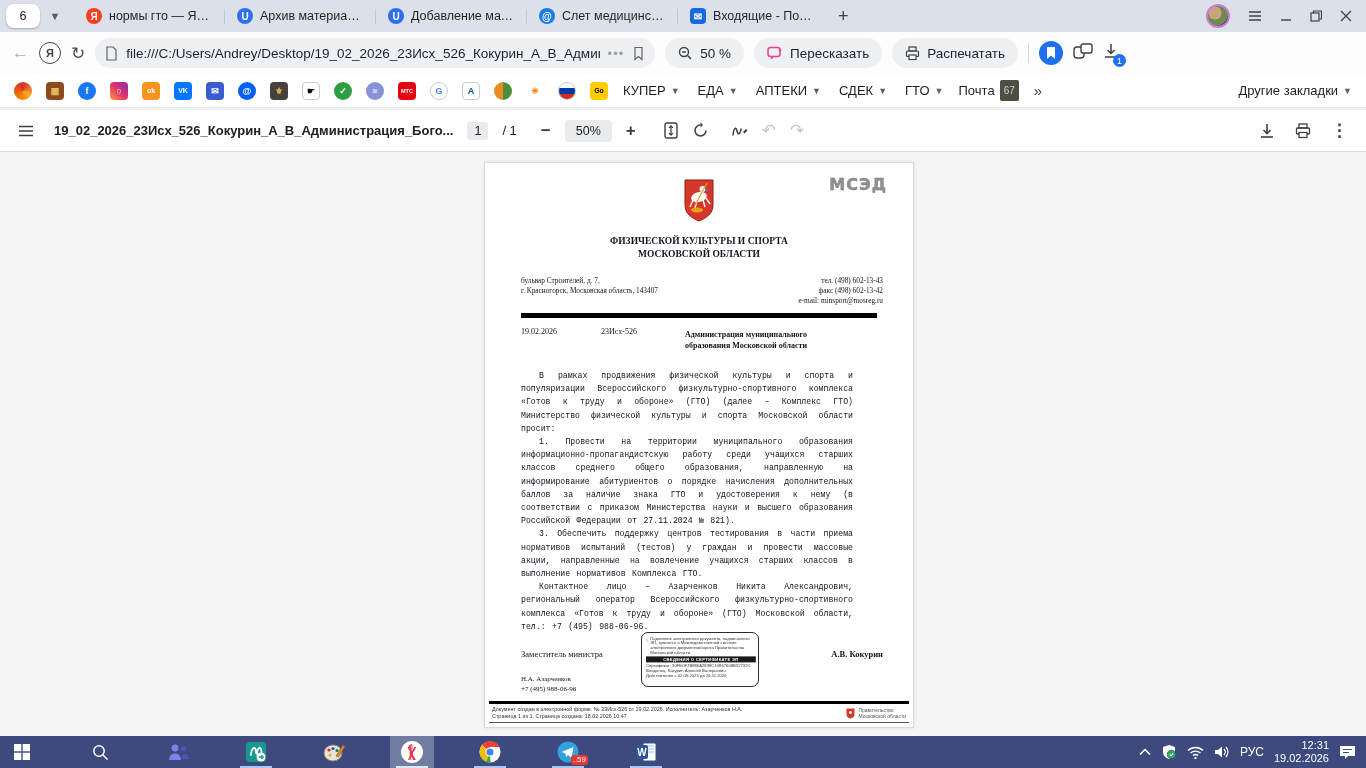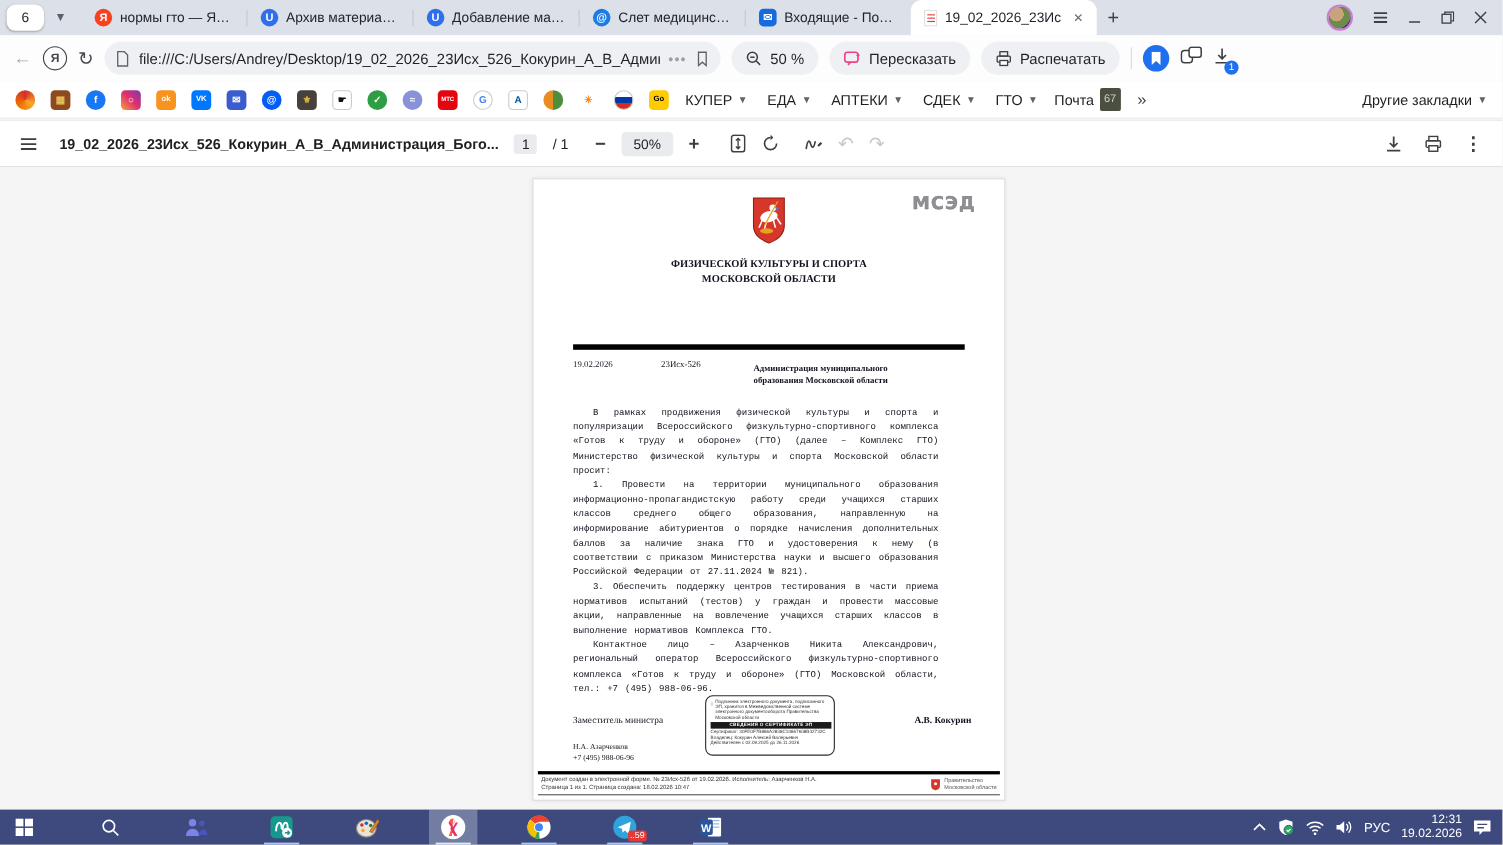--- a/index.html
+++ b/index.html
@@ -155,25 +155,20 @@
     <div class="tab-sep"></div>
     <div class="tab">
       <span class="fav16" style="background:#1b7ce8">@</span>
       <span class="t-title">Слет медицинских</span>
     </div>
     <div class="tab-sep"></div>
     <div class="tab">
       <span class="fav16" style="background:#1669de; border-radius:4px">✉</span>
       <span class="t-title">Входящие - Почта М</span>
     </div>
-    <div class="tab active">
-      <span class="pdf-file-ic"></span>
-      <span class="t-title">19_02_2026_23Ис</span>
-      <span class="close-x">✕</span>
-    </div>
     <div class="newtab-btn">+</div>
 
     <div id="tab-right">
       <div class="avatar"></div>
       <div class="win-ctl">
         <svg width="14" height="12" viewBox="0 0 14 12">
             <path d="M1 2h12M1 6h12M1 10h12" stroke="#3c4043" stroke-width="1.6"></path>
           </svg>
       </div>
       <div class="win-ctl">
@@ -379,20 +374,31 @@
           <ellipse cx="14" cy="31" rx="6" ry="2.4" fill="#e8a31e"></ellipse>
           <path d="M24 4L12 26" stroke="#e8a31e" stroke-width="1.2"></path>
         </svg>
       </div>
 
       <div class="min-title">
         <div>ФИЗИЧЕСКОЙ КУЛЬТУРЫ И СПОРТА</div>
         <div>МОСКОВСКОЙ ОБЛАСТИ</div>
       </div>
 
+      <div class="addr-row">
+        <div>
+          <div>бульвар Строителей, д. 7,</div>
+          <div>г. Красногорск, Московская область, 143407</div>
+        </div>
+        <div class="addr-right">
+          <div>тел. (498) 602-13-43</div>
+          <div>факс (498) 602-13-42</div>
+          <div>e-mail: minsport@mosreg.ru</div>
+        </div>
+      </div>
 
       <div class="black-bar"></div>
 
       <div class="ref-row">
         <span class="ref-date">19.02.2026</span>
         <span class="ref-num">23Исх-526</span>
         <span class="addressee">
           <span>Администрация муниципального</span><br>
           <span>образования Московской области</span>
         </span>

